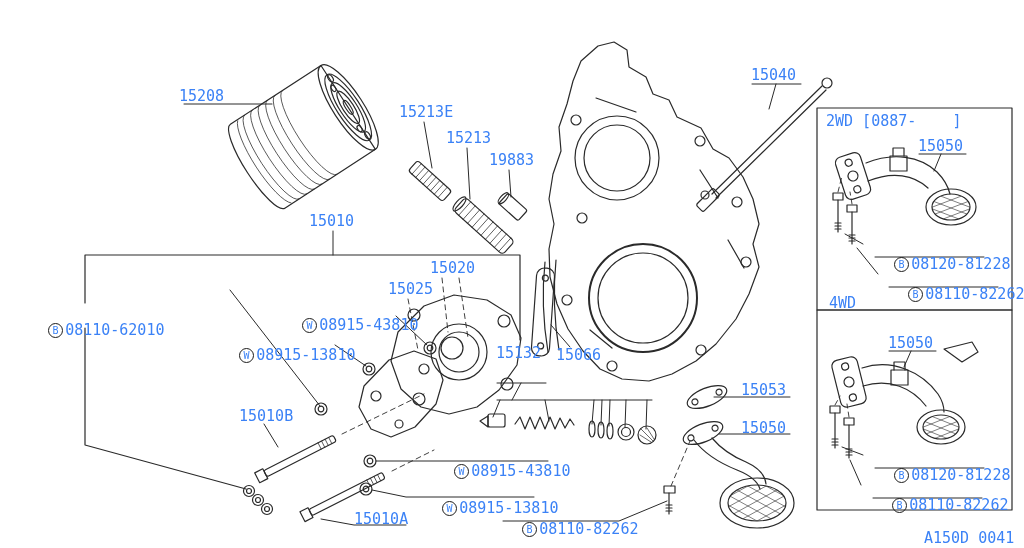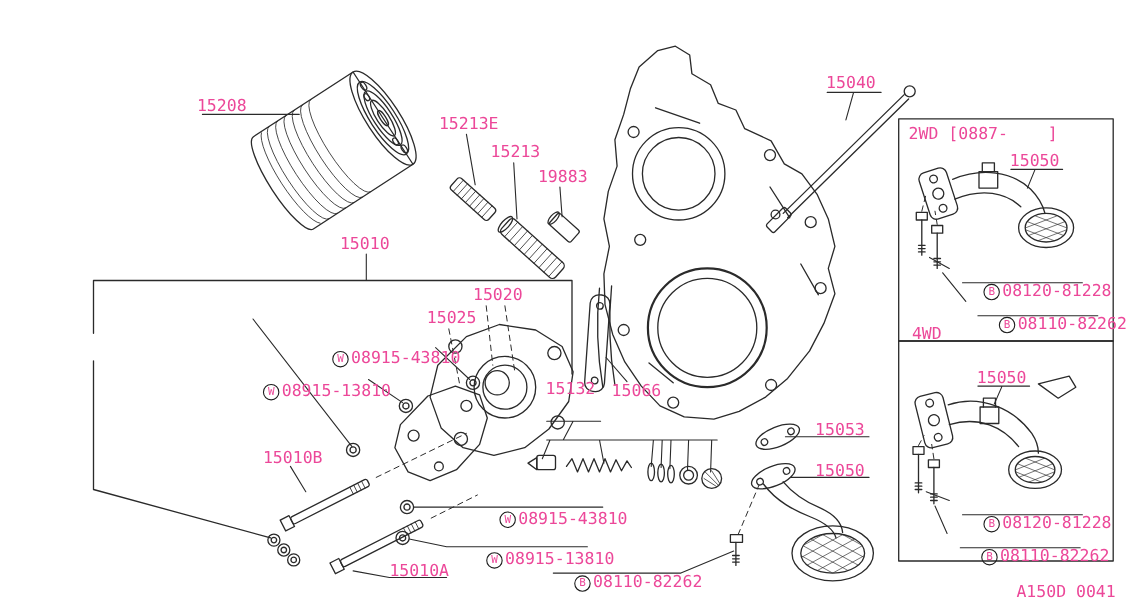--- a/index.html
+++ b/index.html
@@ -3,21 +3,21 @@
 <meta charset="utf-8">
 <style>
   html,body{margin:0;padding:0;background:#fff;}
   .stage{
     position:relative;width:1024px;height:548px;background:#ffffff;overflow:hidden;
     font-family:"DejaVu Sans Mono","Liberation Mono",monospace;color:#1c1c1c;
   }
   .stage svg{position:absolute;left:0;top:0;}
   .label{
     position:absolute;font-size:15px;line-height:16px;white-space:pre;
-    color:#ec4899;
+    color:#3b82f6;
   }
   .circ{
     display:inline-block;width:15px;height:15px;border:1.4px solid #1c1c1c;border-radius:50%;
     font-size:10px;line-height:14px;text-align:center;vertical-align:1px;margin-right:2px;
     box-sizing:border-box;
   }
 </style>
 </head>
 <body>
 
@@ -294,20 +294,23 @@
 
   <div class="label" style="left:179px;top:88px">15208</div>
   <div class="label" style="left:399px;top:104px">15213E</div>
   <div class="label" style="left:446px;top:130px">15213</div>
   <div class="label" style="left:489px;top:152px">19883</div>
   <div class="label" style="left:751px;top:67px">15040</div>
   <div class="label" style="left:309px;top:213px">15010</div>
   <div class="label" style="left:430px;top:260px">15020</div>
   <div class="label" style="left:388px;top:281px">15025</div>
 
+  <div class="label" style="left:12px;top:306px">
+    <span class="circ">B</span><span>08110-62010</span>
+  </div>
   <div class="label" style="left:266px;top:301px">
     <span class="circ">W</span><span>08915-43810</span>
   </div>
   <div class="label" style="left:203px;top:331px">
     <span class="circ">W</span><span>08915-13810</span>
   </div>
 
   <div class="label" style="left:556px;top:347px">15066</div>
   <div class="label" style="left:496px;top:345px">15132</div>
   <div class="label" style="left:741px;top:382px">15053</div>

